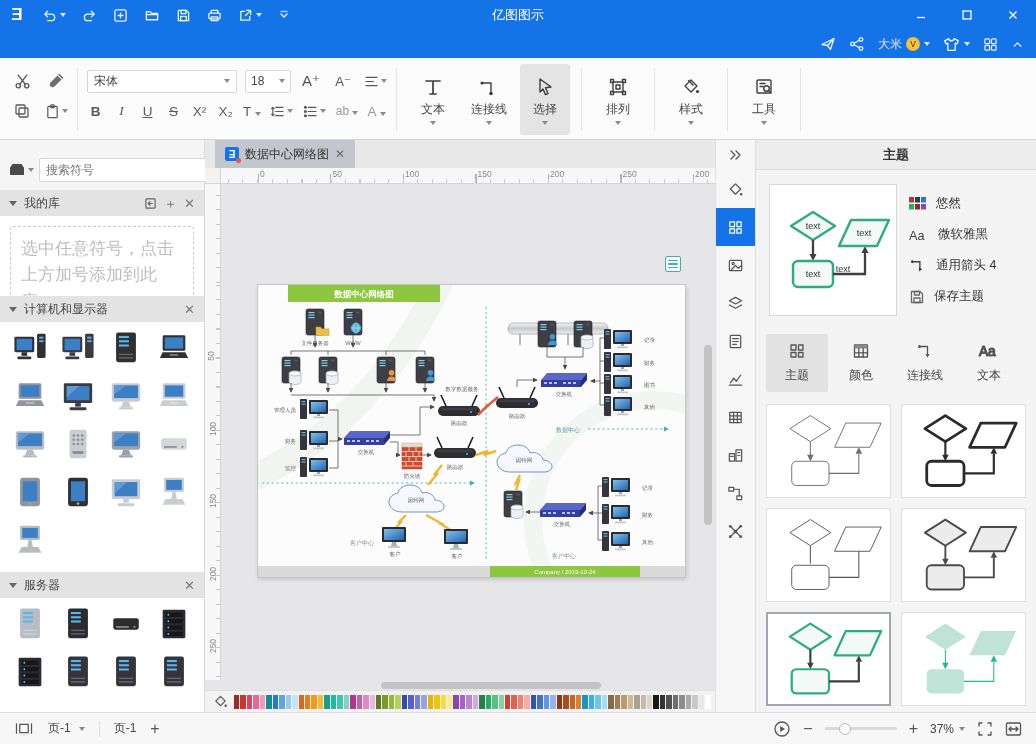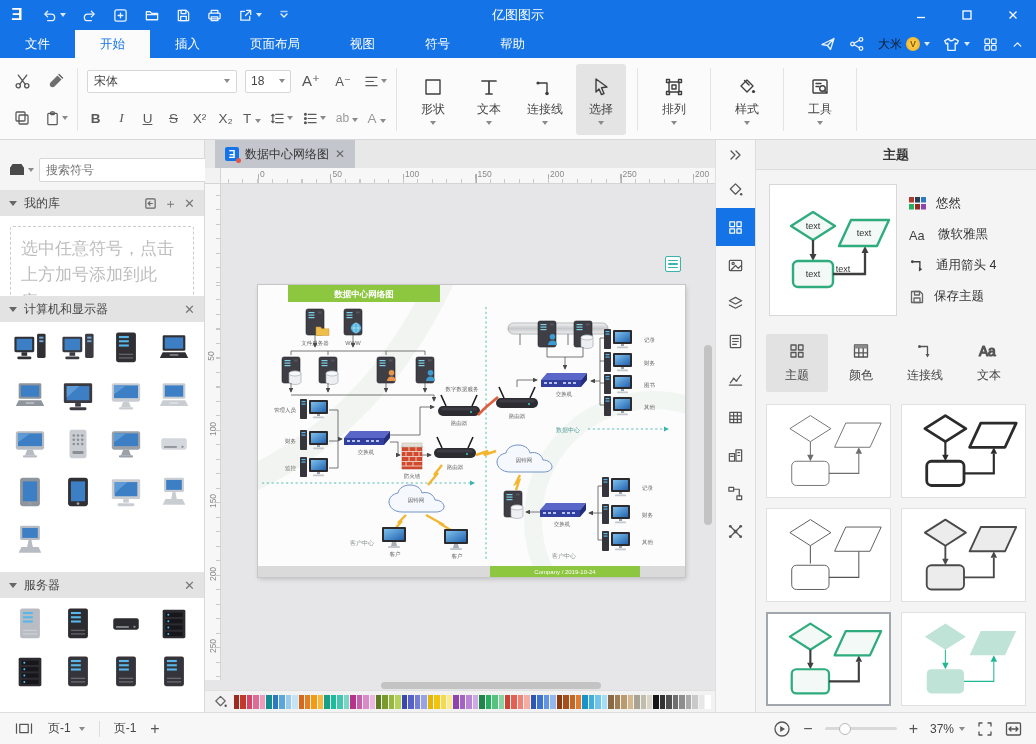--- a/index.html
+++ b/index.html
@@ -18,25 +18,25 @@
 .tb-title{position:absolute;left:50%;transform:translateX(-50%);font-size:13px;color:#FFF;}
 .tb-win{margin-left:auto;display:flex;height:30px;}
 .tb-win div{width:46px;display:flex;align-items:center;justify-content:center;}
 
 .menubar{position:absolute;left:0;top:30px;width:1036px;height:28px;background:var(--accent);display:flex;align-items:stretch;color:#fff;}
 .mtab{padding:0 25px;display:flex;align-items:center;font-size:12.5px;}
 .mtab.active{background:#FBFBFB;color:var(--accent);}
 .m-right{margin-left:auto;display:flex;align-items:center;gap:13px;padding-right:12px;}
 .m-right svg{stroke:#EAF2FD;fill:none;stroke-width:1.3;stroke-linecap:round;stroke-linejoin:round;}
 .vipbadge{width:14px;height:14px;border-radius:50%;background:radial-gradient(#FFD95A,#F0A71B);color:#8A5B00;font-size:9px;font-weight:bold;display:flex;align-items:center;justify-content:center;}
-.username{font-size:12px;color:#0f172a;}
+.username{font-size:12px;color:#e5e5e5;}
 
 .ribbon{position:absolute;left:0;top:58px;width:1036px;height:82px;background:#FBFBFB;border-bottom:1px solid #D8D8D8;display:flex;align-items:stretch;padding:6px 4px 4px 10px;}
 .vdiv{width:1px;background:#E4E4E4;margin:4px 9px;}
-.rb-col{display:flex;flex-direction:column;justify-content:space-between;padding:2px 0;}
+.rb-col{display:flex;flex-direction:column;padding:2px 0;}
 .rb-row{display:flex;align-items:center;gap:10px;height:30px;}
 .rb-btn{display:flex;align-items:center;justify-content:center;min-width:24px;height:24px;color:#555;gap:2px;}
 .rb-btn svg{stroke:#5A5A5A;fill:none;stroke-width:1.3;stroke-linecap:round;stroke-linejoin:round;}
 .fontbox{width:150px;height:23px;background:#fff;border:1px solid #D7D7D7;border-radius:2px;display:flex;align-items:center;padding:0 6px;color:#444;font-size:12px;}
 .fontbox .caret{margin-left:auto;}
 .sizebox{width:46px;height:23px;background:#fff;border:1px solid #D7D7D7;border-radius:2px;display:flex;align-items:center;padding:10px 5px;color:#444;font-size:12px;}
 .fmt{font-size:13.5px;color:#5A5A5A;min-width:17px;text-align:center;}
 .fmt.i{font-style:italic;font-family:"Liberation Serif",serif;}
 .fmt.u{text-decoration:underline;}
 .fmt.s{text-decoration:line-through;}
@@ -278,29 +278,20 @@
       </div>
     <div>
         <svg width="12" height="12" viewBox="0 0 12 12">
           <path d="M2.5 2.5 L9.5 9.5 M9.5 2.5 L2.5 9.5" stroke="#fff" stroke-width="1.3"></path>
         </svg>
       </div>
   </div>
 </div>
 
 <div class="menubar">
-  <div style="display:flex;align-items:stretch;">
-      <div class="mtab">文件</div>
-      <div class="mtab active">开始</div>
-      <div class="mtab">插入</div>
-      <div class="mtab">页面布局</div>
-      <div class="mtab">视图</div>
-      <div class="mtab">符号</div>
-      <div class="mtab">帮助</div>
-    </div>
   <div class="m-right">
     <span>
         <svg width="16" height="16" viewBox="0 0 16 16">
           <path d="M2 8.5 L14 2.5 L10.5 13.5 L7.5 9.5 Z M7.5 9.5 L14 2.5"></path>
         </svg>
       </span>
     <span>
         <svg width="16" height="16" viewBox="0 0 16 16">
           <circle cx="12" cy="3.5" r="1.8"></circle>
           <circle cx="3.5" cy="8" r="1.8"></circle>
@@ -410,27 +401,20 @@
             <circle cx="2.5" cy="11.5" r="1" fill="#5A5A5A"></circle>
           </svg>
           <span class="caret"></span>
         </span>
       <span class="fmt" style="font-size:12px;color:#9A9A9A;"><span>ab</span> <span class="caret"></span></span>
       <span class="fmt" style="color:#9A9A9A;"><span>A</span> <span class="caret"></span></span>
     </div>
   </div>
   <div class="vdiv"></div>
   <div class="bigwrap">
-    <div class="bigbtn">
-      <svg width="22" height="22" viewBox="0 0 22 22">
-          <rect x="4" y="4" width="14" height="14"></rect>
-        </svg>
-      <span class="lbl">形状</span>
-        <span class="caret"></span>
-    </div>
     <div class="bigbtn">
       <svg width="22" height="22" viewBox="0 0 22 22">
           <path d="M4 5 H18 M11 5 V18 M8 18 H14" stroke-width="1.7"></path>
         </svg>
       <span class="lbl">文本</span>
         <span class="caret"></span>
     </div>
     <div class="bigbtn">
       <svg width="22" height="22" viewBox="0 0 22 22">
           <path d="M5 7 H13 V16"></path>

